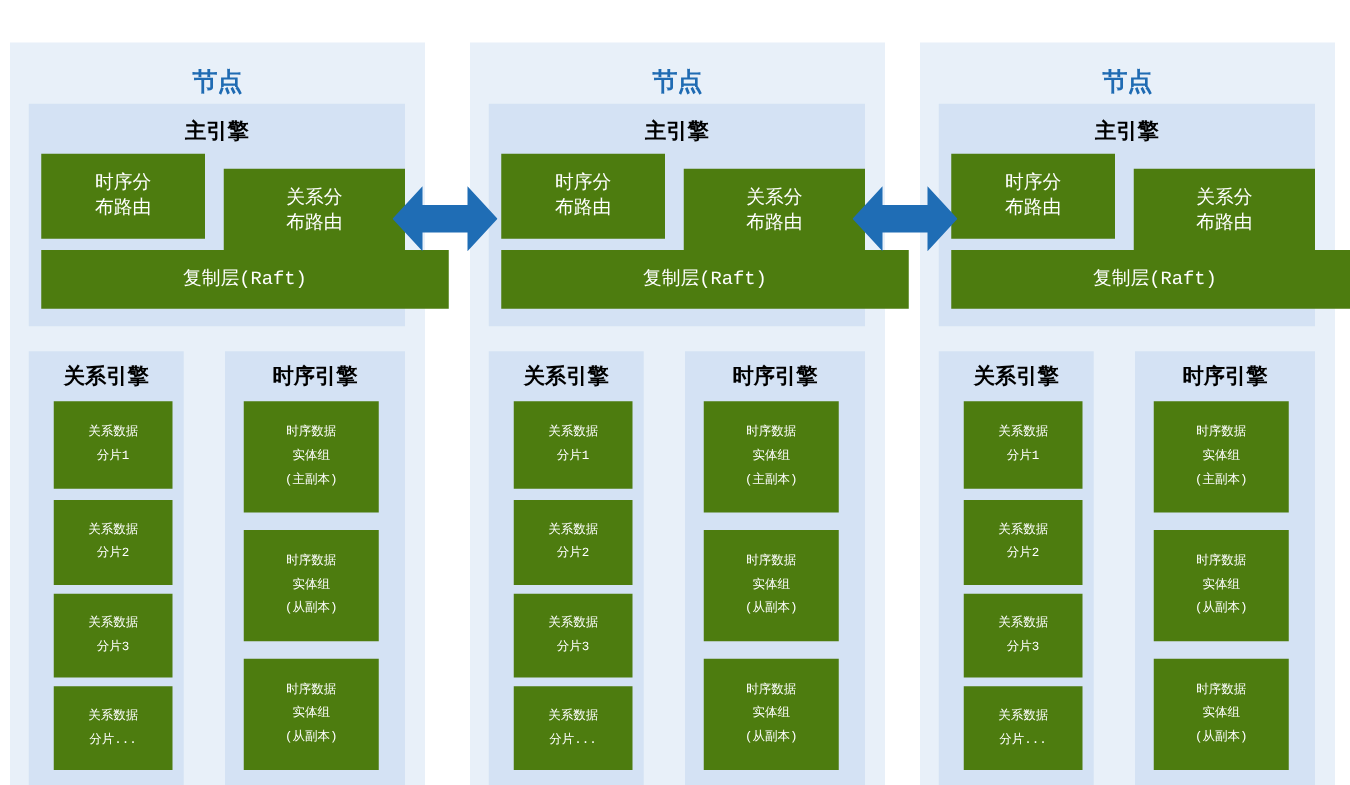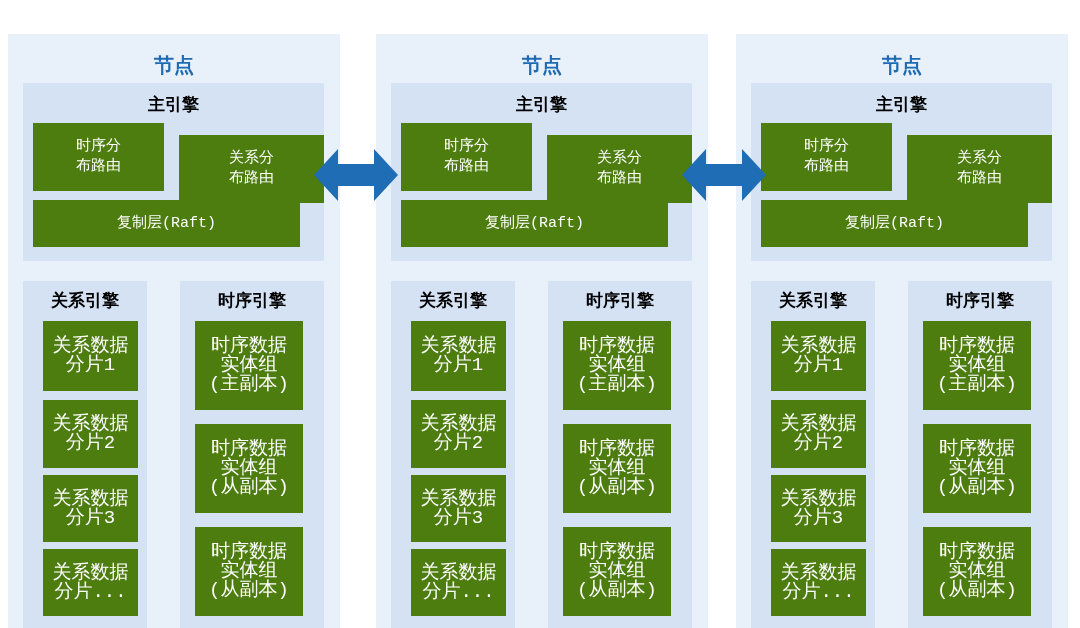--- a/index.html
+++ b/index.html
@@ -7,26 +7,26 @@
          font-family:"DejaVu Sans","Liberation Sans",sans-serif; }
   .node { position:absolute; top:14px; width:332px; height:608px; background:#e8f0f9;margin-top:20px; }
   .node-title { position:absolute; left:0; right:0; top:18px; text-align:center;
                 font-size:20px; font-weight:bold; color:#1f6bb3; }
   .panel { position:absolute; background:#d4e2f4; }
   .panel-title { position:absolute; left:0; right:0; text-align:center;
                  font-size:17px; font-weight:bold; color:#000000; }
   .box { position:absolute; background:#4d7c0f; color:#ffffff; display:flex;
          align-items:center; justify-content:center; text-align:center;
          font-size:15px; line-height:20px; white-space:pre-line;font-family:Liberation Mono, monospace; }
-  .box.small { font-size:19px; line-height:19px; }
+  .box.small { font-size:10px; line-height:19px; }
   .main-engine { left:15px; top:49px; width:301px; height:178px; }
   .main-engine .panel-title { top:10px; }
   .route-ts { left:10px; top:40px; width:131px; height:68px; }
   .route-rel { left:156px; top:52px; width:145px; height:68px; }
-  .raft { left:10px; top:117px; width:267px; height:47px; }
+  .raft { left:10px; top:117px; width:326px; height:47px; }
   .rel-engine { left:15px; top:247px; width:124px; height:354px; }
   .ts-engine { left:172px; top:247px; width:144px; height:354px; }
   .rel-engine .panel-title, .ts-engine .panel-title { top:8px; }
   .shard { left:20px; width:95px; }
   .tsg { left:15px; width:108px; }
   .arrow { position:absolute; top:145px; width:84px; height:60px; }
 </style>
 </head>
 <body>
 

